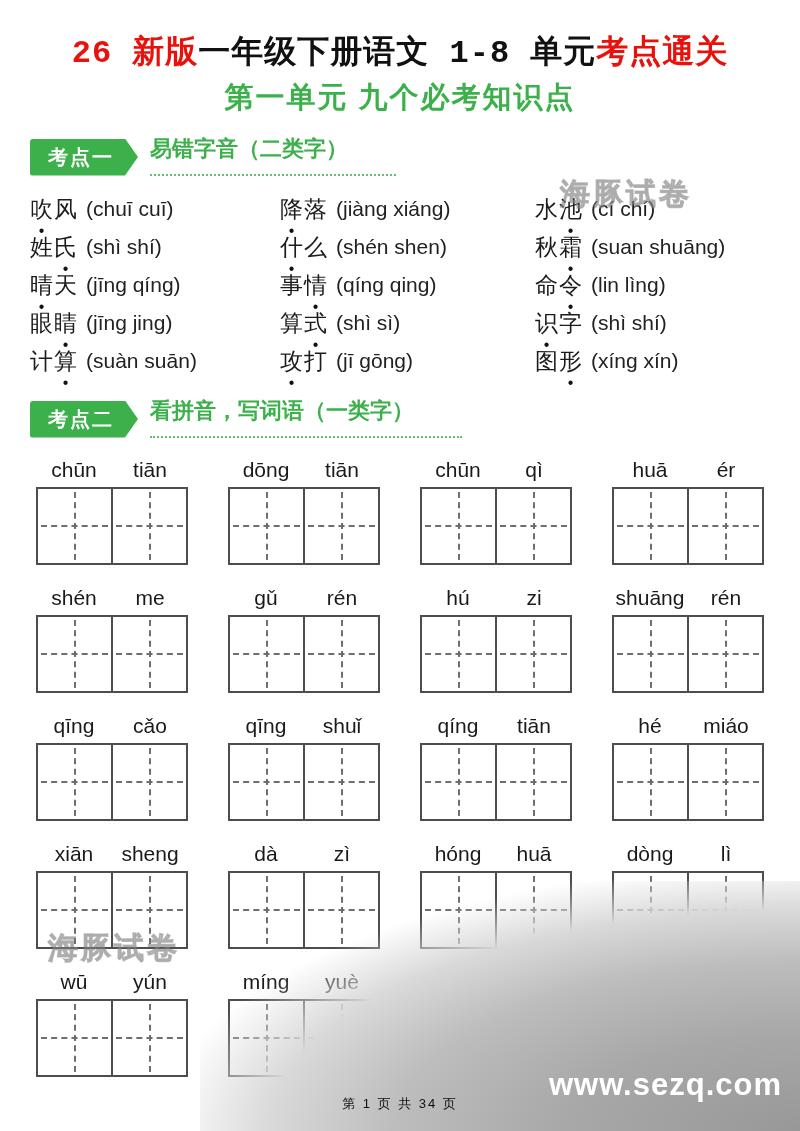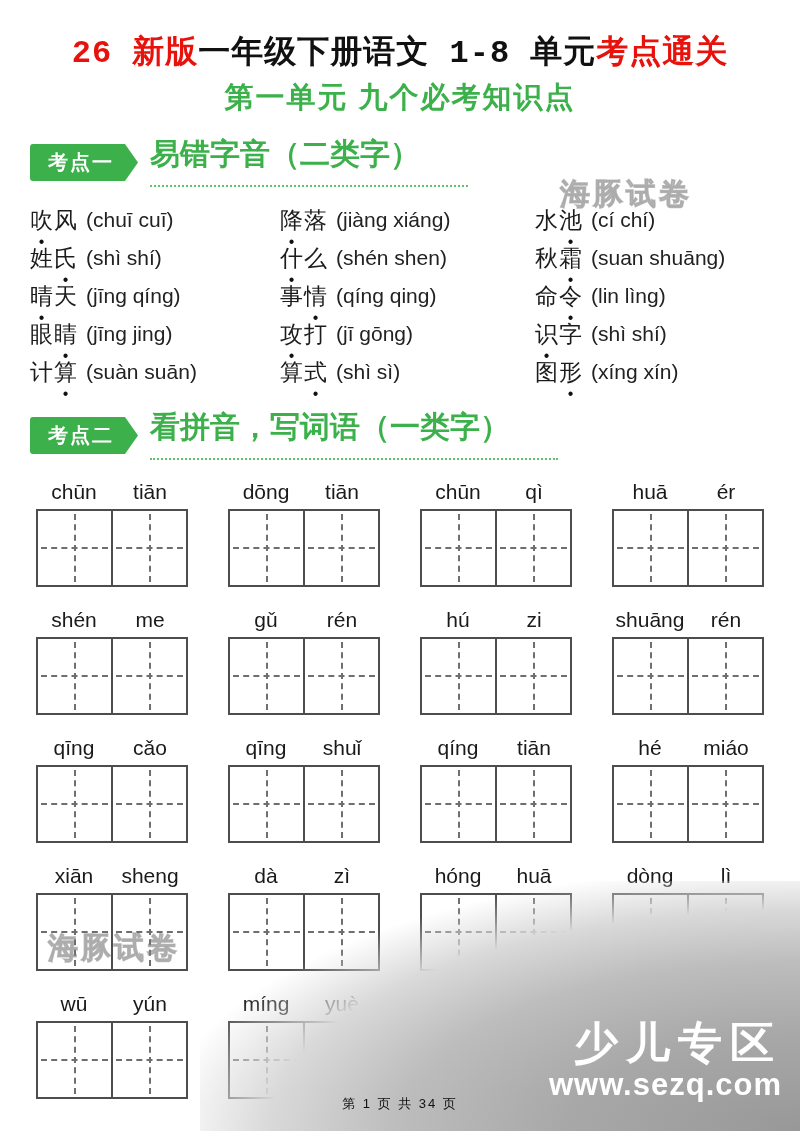--- a/index.html
+++ b/index.html
@@ -22,21 +22,21 @@
     color:#3cb04a; letter-spacing:2px;
   }
   
   .sec-heading { display:flex; align-items:center; margin:20px 0 0 30px; }
   .badge {
     background:#3cb04a; color:#ffffff; font-weight:bold; font-size:20px;
     letter-spacing:2px; padding:5px 24px 5px 18px; border-radius:3px;
     clip-path:polygon(0 0, calc(100% - 13px) 0, 100% 50%, calc(100% - 13px) 100%, 0 100%);
   }
   .sec-title {
-    margin-left:12px; color:#3cb04a; font-weight:bold; font-size:30px;
+    margin-left:12px; color:#3cb04a; font-weight:bold; font-size:22px;
     border-bottom:2px dotted #63c06f; padding:0 48px 10px 0; margin-top:-4px;
   }
   
   .word-columns { display:flex; margin:14px 0 0 30px; }
   .word-col { display:flex; flex-direction:column; }
   .word-col:nth-child(1){ width:250px; }
   .word-col:nth-child(2){ width:255px; }
   .word-col:nth-child(3){ width:240px; }
   .word-entry { height:38px; display:flex; align-items:center; font-size:23px; white-space:nowrap; }
   .chars { letter-spacing:1px; }
@@ -129,26 +129,26 @@
         </div>
         <div class="word-entry">
           <span class="chars"><span class="ch dotted">什</span><span class="ch">么</span></span>
           <span class="pinyin">(shén shen)</span>
         </div>
         <div class="word-entry">
           <span class="chars"><span class="ch">事</span><span class="ch dotted">情</span></span>
           <span class="pinyin">(qíng qing)</span>
         </div>
         <div class="word-entry">
+          <span class="chars"><span class="ch">算</span><span class="ch dotted">式</span></span>
+          <span class="pinyin">(shì sì)</span>
+        </div>
+        <div class="word-entry">
           <span class="chars"><span class="ch dotted">攻</span><span class="ch">打</span></span>
           <span class="pinyin">(jī gōng)</span>
-        </div>
-        <div class="word-entry">
-          <span class="chars"><span class="ch">算</span><span class="ch dotted">式</span></span>
-          <span class="pinyin">(shì sì)</span>
         </div>
       </div>
       <div class="word-col">
         <div class="word-entry">
           <span class="chars"><span class="ch">水</span><span class="ch dotted">池</span></span>
           <span class="pinyin">(cí chí)</span>
         </div>
         <div class="word-entry">
           <span class="chars"><span class="ch">秋</span><span class="ch dotted">霜</span></span>
           <span class="pinyin">(suan shuāng)</span>
@@ -384,18 +384,17 @@
           </div>
         </div>
       </div>
     </div>
 
   <div class="paper-wm wm1">海豚试卷</div>
   <div class="paper-wm wm2">海豚试卷</div>
 
   <div class="corner-shade"></div>
   <div class="site-wm">
-    <div class="name">少儿专区</div>
     <div class="url">www.sezq.com</div>
   </div>
 
   <div class="footer">第 1 页  共 34 页</div>
 </div>
 
 </body></html>

